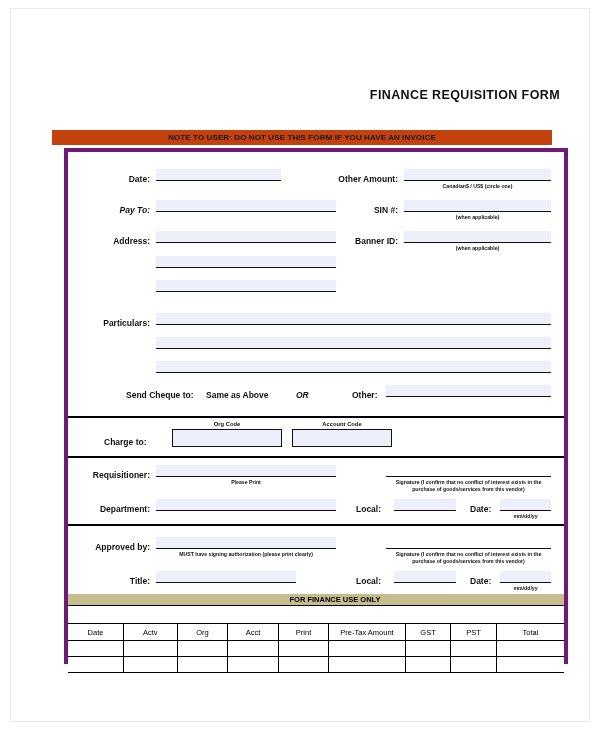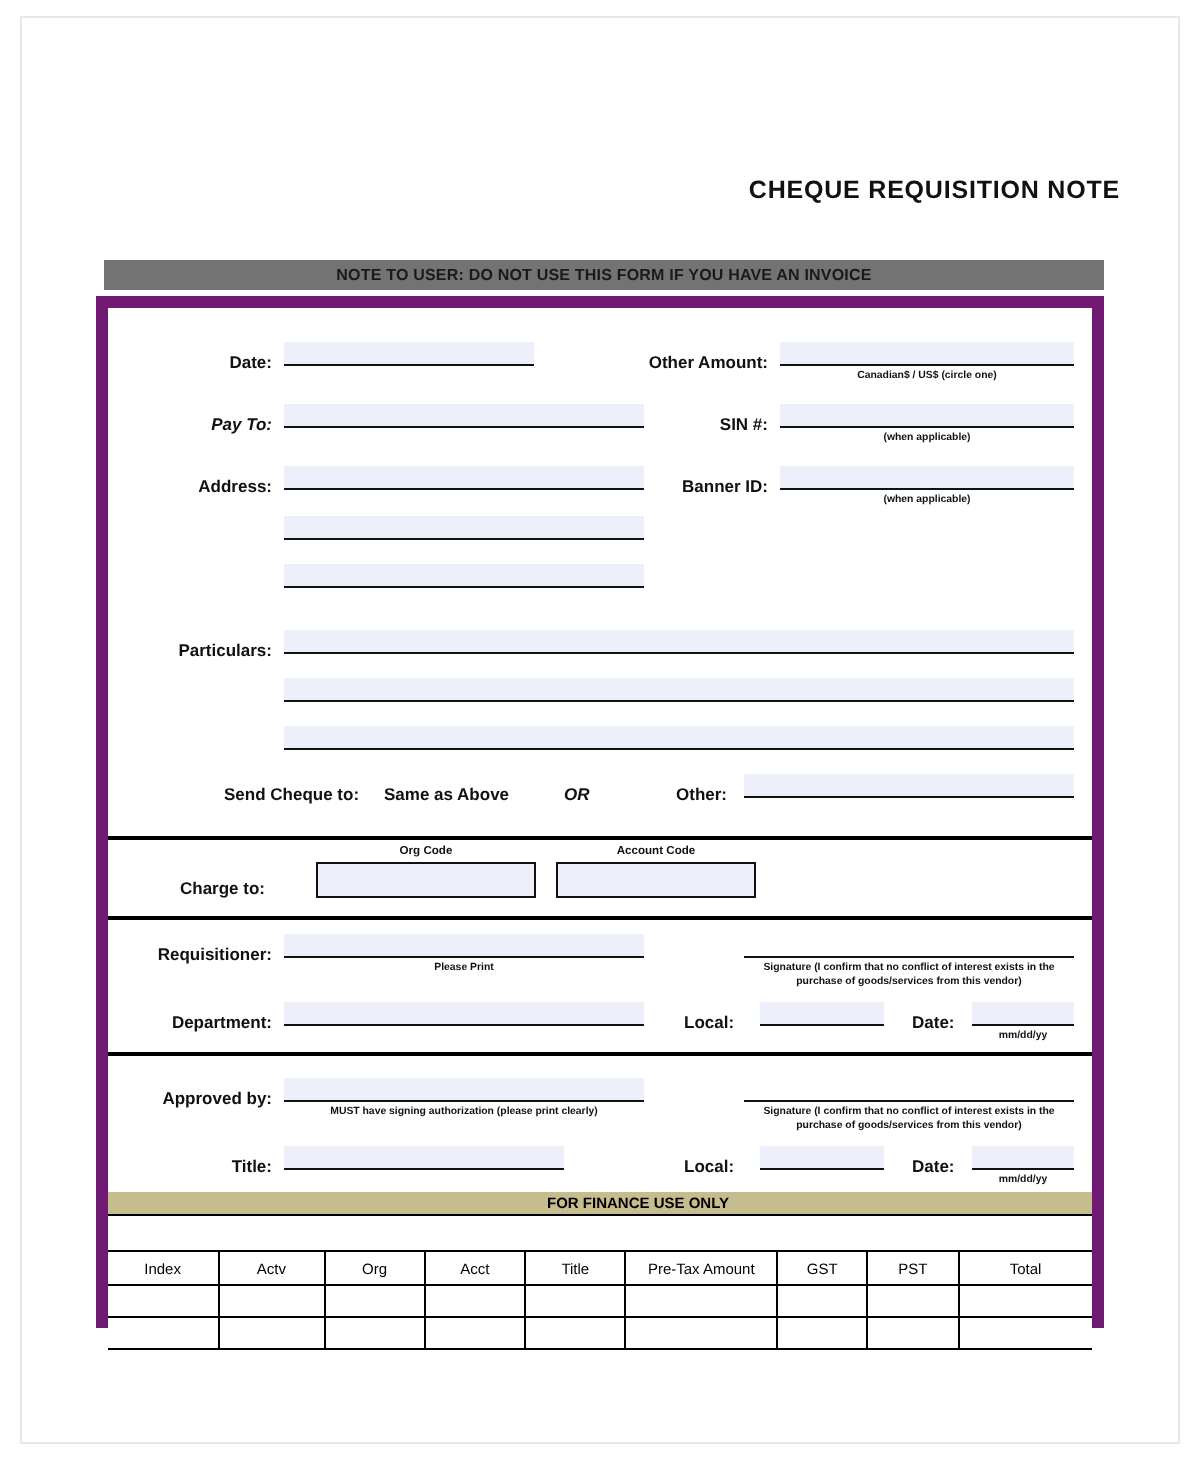--- a/index.html
+++ b/index.html
@@ -41,39 +41,39 @@
     font-weight: bold;
     letter-spacing: 0.4px;
     color: #111;
   }
 
   
   .note-bar {
     position: absolute;
     left: 52px; top: 130px;
     width: 500px; height: 15px;
-    background: #737373;
+    background: #c2410c;
     display: flex;
     align-items: center;
     justify-content: center;
   }
   .note-bar span {
     font-size: 8px;
     font-weight: bold;
     letter-spacing: 0.1px;
     color: #1a1a1a;
   }
 
   
   .form-frame {
     position: absolute;
-    left: 48px; top: 148px;
+    left: 64px; top: 148px;
     width: 504px;
     height: 516px;
-    border: 6px solid #701a75;
+    border: 4px solid #701a75;
     box-sizing: border-box;
     background: #fff;
   }
   .inner-rule {
     position: absolute;
     left: 0;
     width: 100%;
     border-top: 2px solid #000;
   }
 
@@ -177,21 +177,21 @@
   table.fin-table tr.data td { height: 15px; }
   table.fin-table th:first-child, table.fin-table td:first-child { border-left: none; }
   table.fin-table th:last-child, table.fin-table td:last-child { border-right: none; }
 </style>
 </head>
 <body>
 
 <div class="page">
   <div class="page-edge"></div>
 
-  <div class="doc-title">CHEQUE REQUISITION NOTE</div>
+  <div class="doc-title">FINANCE REQUISITION FORM</div>
 
   <div class="note-bar">
     <span>NOTE TO USER: DO NOT USE THIS FORM IF YOU HAVE AN INVOICE</span>
   </div>
 
   <div class="form-frame">
 
     <div class="sec" style="top:0;height:264px;">
 
       <div class="lbl r" style="left:20px;top:22px;width:62px;">Date:</div>
@@ -296,25 +296,25 @@
             <col style="width:10.2%">
           <col style="width:10.2%">
             <col style="width:10.2%">
             <col style="width:15.4%">
           <col style="width:9.2%">
             <col style="width:9.2%">
             <col style="width:13.6%">
         </colgroup>
         <thead>
           <tr>
-            <th>Index</th>
+            <th>Date</th>
             <th>Actv</th>
             <th>Org</th>
             <th>Acct</th>
-            <th>Title</th>
+            <th>Print</th>
             <th>Pre-Tax Amount</th>
             <th>GST</th>
             <th>PST</th>
             <th>Total</th>
           </tr>
         </thead>
         <tbody>
           <tr class="data">
             <td></td>
             <td></td>

